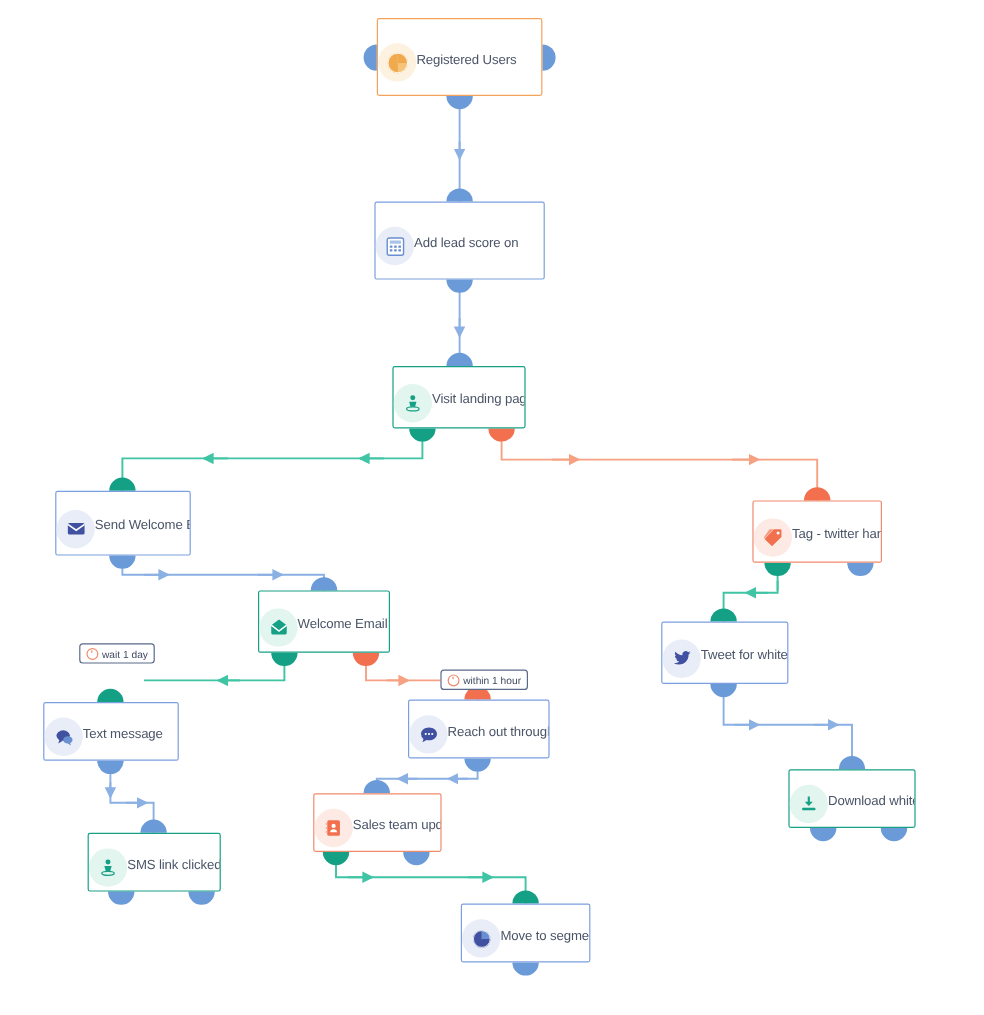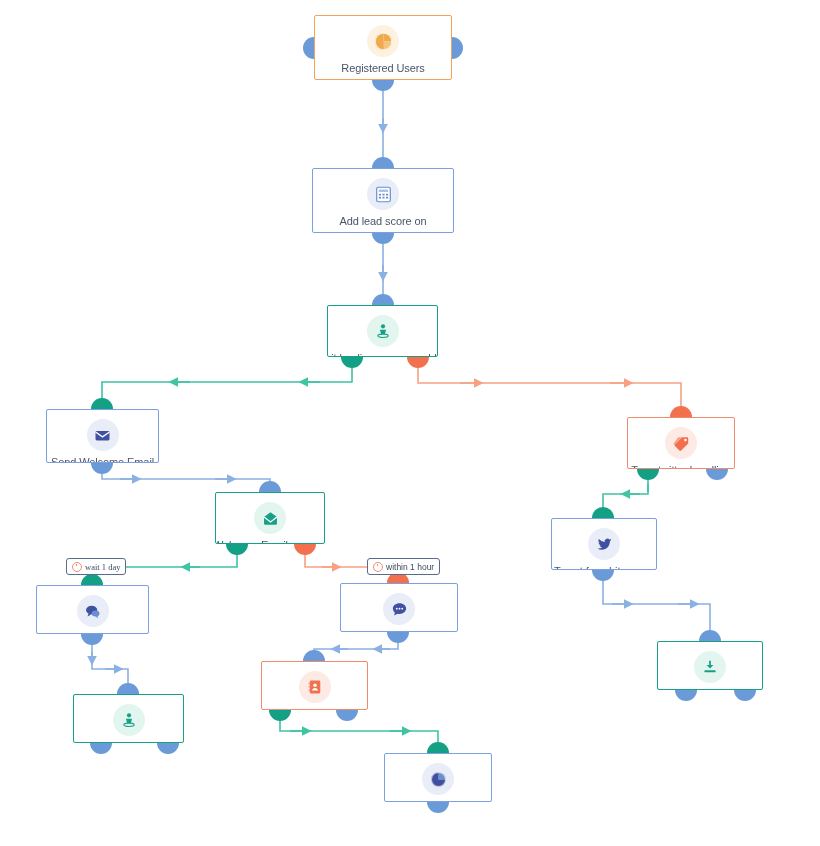--- a/index.html
+++ b/index.html
@@ -17,21 +17,21 @@
     position:absolute;left:0;top:0;width:820px;height:846px;
     pointer-events:none;
   }
   .node{
     position:absolute;
     box-sizing:border-box;
     background:#ffffff;
     border:1.5px solid #7b9fe0;
     border-radius:2px;
     display:flex;
-    flex-direction:column;
+    flex-direction:row;
     align-items:center;
     justify-content:flex-start;
     overflow:hidden;
     z-index:5;
   }
   .node.blue  {border-color:#7b9fe0;align-items:center;}
   .node.green {border-color:#16a085;}
   .node.orange{border-color:#f4a259;}
   .node.salmon{border-color:#f08a6d;}
   .node .ico{
@@ -253,21 +253,21 @@
   <div class="port bot p-blue" style="left:592px;top:570px;"></div>
   <div class="node blue" style="left:551px;top:518px;width:106px;height:52px;">
     <div class="ico b">
       <svg width="17" height="17" viewBox="0 0 20 20">
         <path d="M18.4 4.6a6.6 6.6 0 0 1-1.9.53 3.3 3.3 0 0 0 1.45-1.83 6.6 6.6 0 0 1-2.1.8A3.3 3.3 0 0 0 10.2 7.1a9.36 9.36 0 0 1-6.8-3.44 3.3 3.3 0 0 0 1.02 4.4 3.27 3.27 0 0 1-1.5-.41v.04a3.3 3.3 0 0 0 2.65 3.23 3.3 3.3 0 0 1-1.49.06 3.3 3.3 0 0 0 3.08 2.29A6.62 6.62 0 0 1 1.8 14.7a9.34 9.34 0 0 0 5.06 1.48c6.07 0 9.4-5.03 9.4-9.4v-.43a6.7 6.7 0 0 0 1.64-1.71z" fill="#3f51a0"></path>
       </svg>
     </div>
     <div class="lbl">Tweet for whitepaper</div>
   </div>
 
-  <div class="pill" style="left:66px;top:558px;font-family:Liberation Serif, serif;">
+  <div class="pill" style="left:66px;top:536px;">
     <span class="clk"></span>
     <span>wait 1 day</span>
   </div>
 
   <div class="pill" style="left:367px;top:558px;justify-content:flex-end;">
     <span class="clk"></span>
     <span>within 1 hour</span>
   </div>
 
   <div class="port top p-green" style="left:81px;top:574px;"></div>

